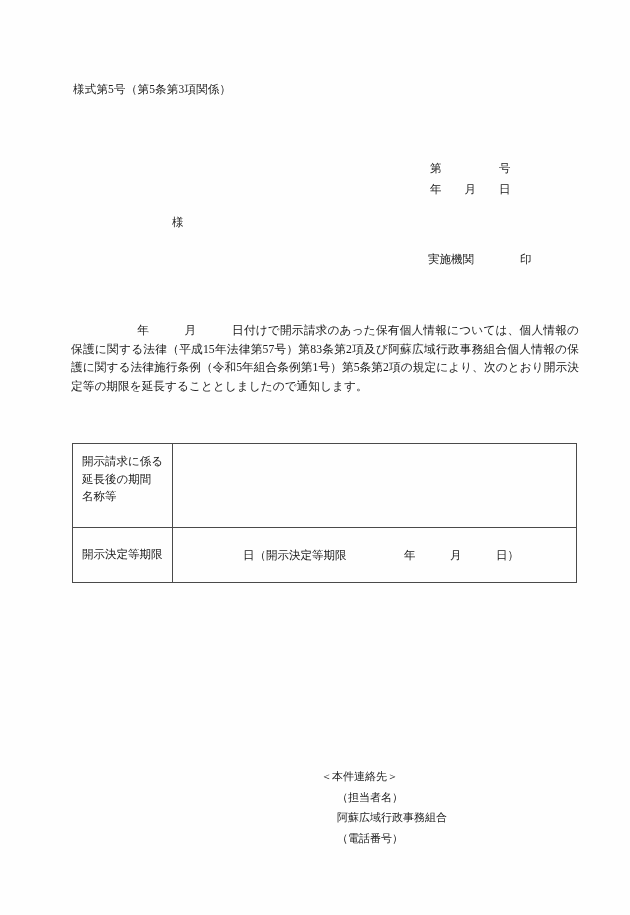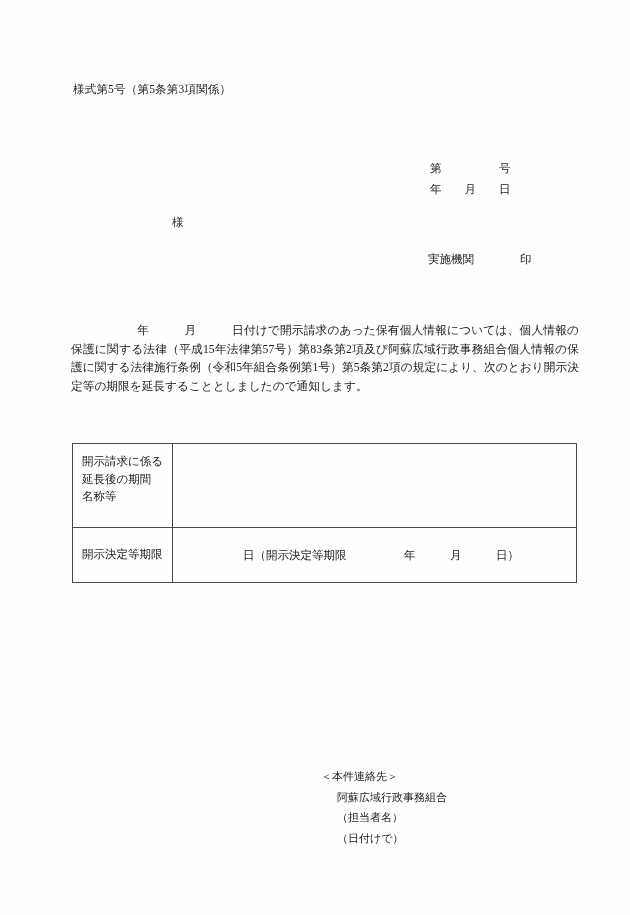--- a/index.html
+++ b/index.html
@@ -169,18 +169,18 @@
         <td class="label">開示決定等期限</td>
         <td class="value">
           <span class="period-value">日（開示決定等期限　　　　　年　　　月　　　日）</span>
         </td>
       </tr>
     </tbody>
   </table>
 
   <div class="contact">
     <span class="c-head">＜本件連絡先＞</span>
+    <span class="c-line">（担当者名）</span>
     <span class="c-line">阿蘇広域行政事務組合</span>
-    <span class="c-line">（担当者名）</span>
-    <span class="c-line">（日付けで）</span>
+    <span class="c-line">（電話番号）</span>
   </div>
 
 </div>
 
 </body></html>

